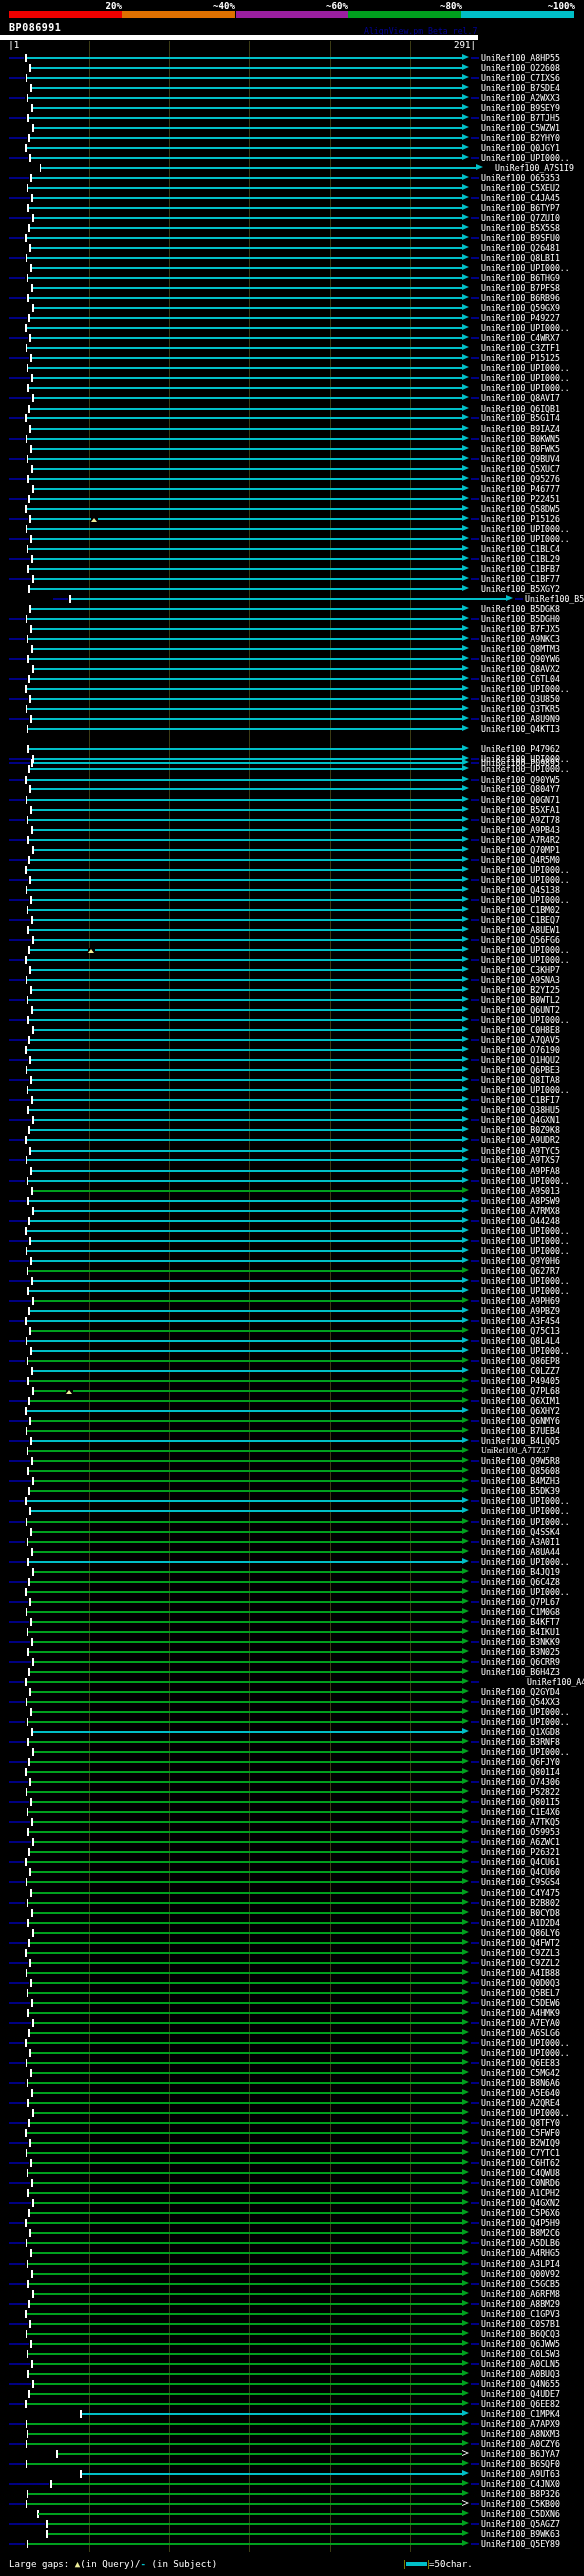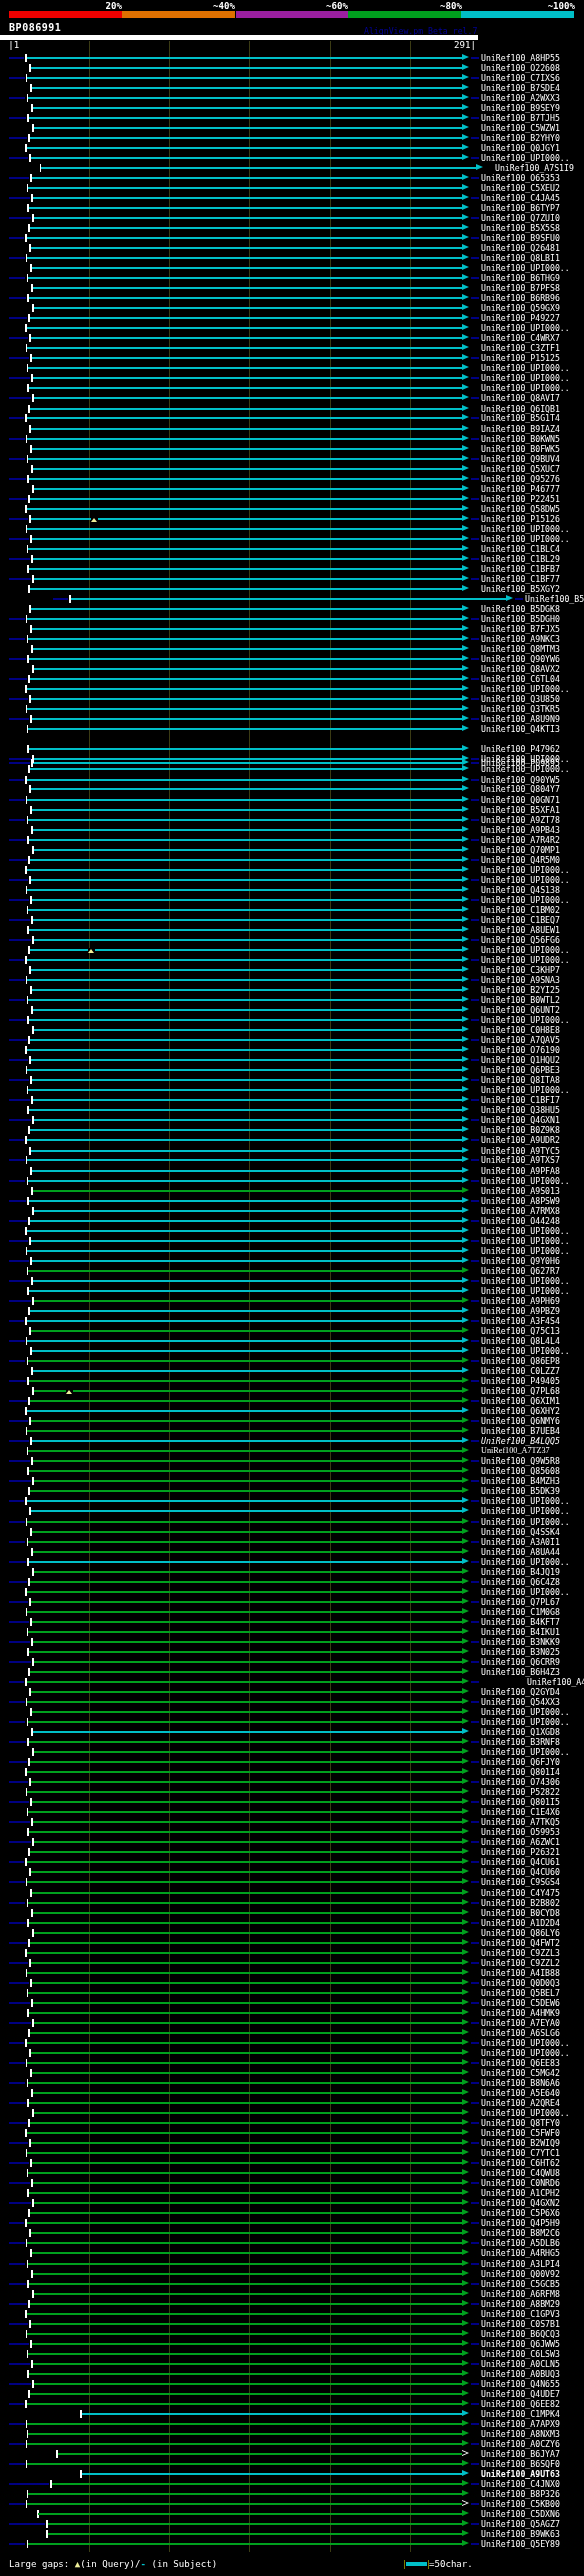--- a/index.html
+++ b/index.html
@@ -1034,21 +1034,21 @@
         <div class="bar" style="left: 27.4px; width: 435px; background: rgb(0, 160, 30);"></div>
         <div class="arrow" style="left: 462px; border-left: 7.3px solid rgb(0, 160, 30);"></div>
         <div class="hitlab" style="top: -0.5px;">UniRef100_B7UEB4</div>
       </div>
       <div class="row" style="top: 1436px;">
         <div class="stub" style="left: 9.1px; width: 20px;"></div>
         <div class="stick" style="left: 30px;"></div>
         <div class="bar" style="left: 32px; width: 430px; background: rgb(0, 191, 200);"></div>
         <div class="arrow" style="left: 462px; border-left: 7.3px solid rgb(0, 191, 200);"></div>
         <div class="stub" style="left: 471px; width: 8.2px;"></div>
-        <div class="hitlab" style="top: -0.5px; font-style: italic;">UniRef100_B4LQQ5</div>
+        <div class="hitlab" style="top: -0.5px;">UniRef100_B4LQQ5</div>
       </div>
       <div class="row" style="top: 1446px; font-family: Liberation Serif, serif;">
         <div class="stick" style="left: 26.5px;"></div>
         <div class="bar" style="left: 28px; width: 434px; background: rgb(0, 160, 30);"></div>
         <div class="arrow" style="left: 462px; border-left: 7.3px solid rgb(0, 160, 30);"></div>
         <div class="hitlab" style="top: -0.5px;">UniRef100_A7TZ37</div>
       </div>
       <div class="row" style="top: 1456px;">
         <div class="stub" style="left: 9.1px; width: 21px;"></div>
         <div class="stick" style="left: 31px;"></div>
@@ -1751,21 +1751,21 @@
         <div class="hitlab" style="top: -0.5px;">UniRef100_B6JYA7</div>
       </div>
       <div class="row" style="top: 2459px;">
         <div class="stub" style="left: 9.1px; width: 15.5px;"></div>
         <div class="stick" style="left: 25.6px;"></div>
         <div class="bar" style="left: 27.4px; width: 435px; background: rgb(0, 160, 30);"></div>
         <div class="arrow" style="left: 462px; border-left: 7.3px solid rgb(0, 160, 30);"></div>
         <div class="stub" style="left: 471px; width: 8.2px;"></div>
         <div class="hitlab" style="top: -0.5px;">UniRef100_B6SQF0</div>
       </div>
-      <div class="row" style="top: 2469px; font-weight: bold;">
+      <div class="row" style="top: 2469px;">
         <div class="stick" style="left: 80px;"></div>
         <div class="bar" style="left: 82px; width: 380px; background: rgb(0, 191, 200);"></div>
         <div class="arrow" style="left: 462px; border-left: 7.3px solid rgb(0, 191, 200);"></div>
         <div class="hitlab" style="top: -0.5px;">UniRef100_A9UT63</div>
       </div>
       <div class="row" style="top: 2479px;">
         <div class="stub" style="left: 9.1px; width: 40px;"></div>
         <div class="stick" style="left: 50px;"></div>
         <div class="bar" style="left: 52px; width: 410px; background: rgb(0, 160, 30);"></div>
         <div class="arrow" style="left: 462px; border-left: 7.3px solid rgb(0, 160, 30);"></div>

